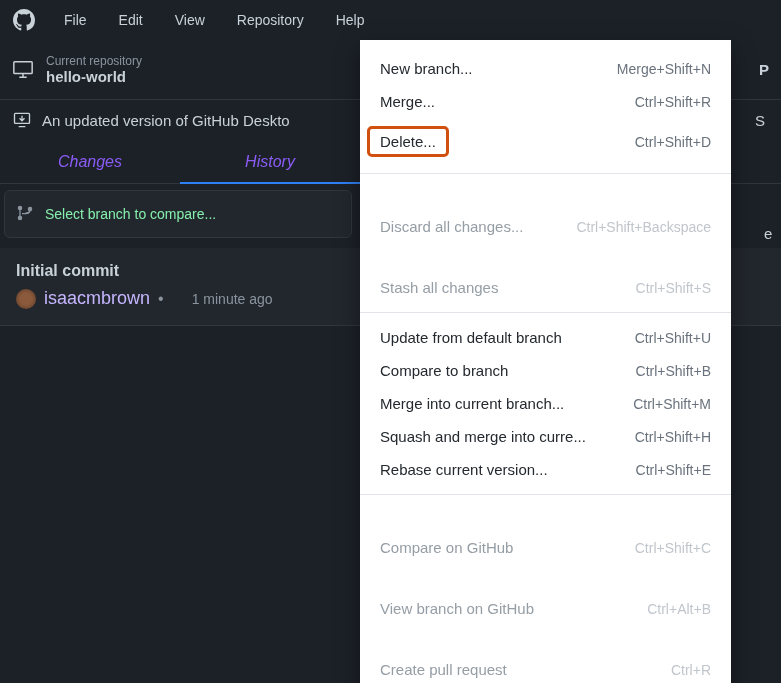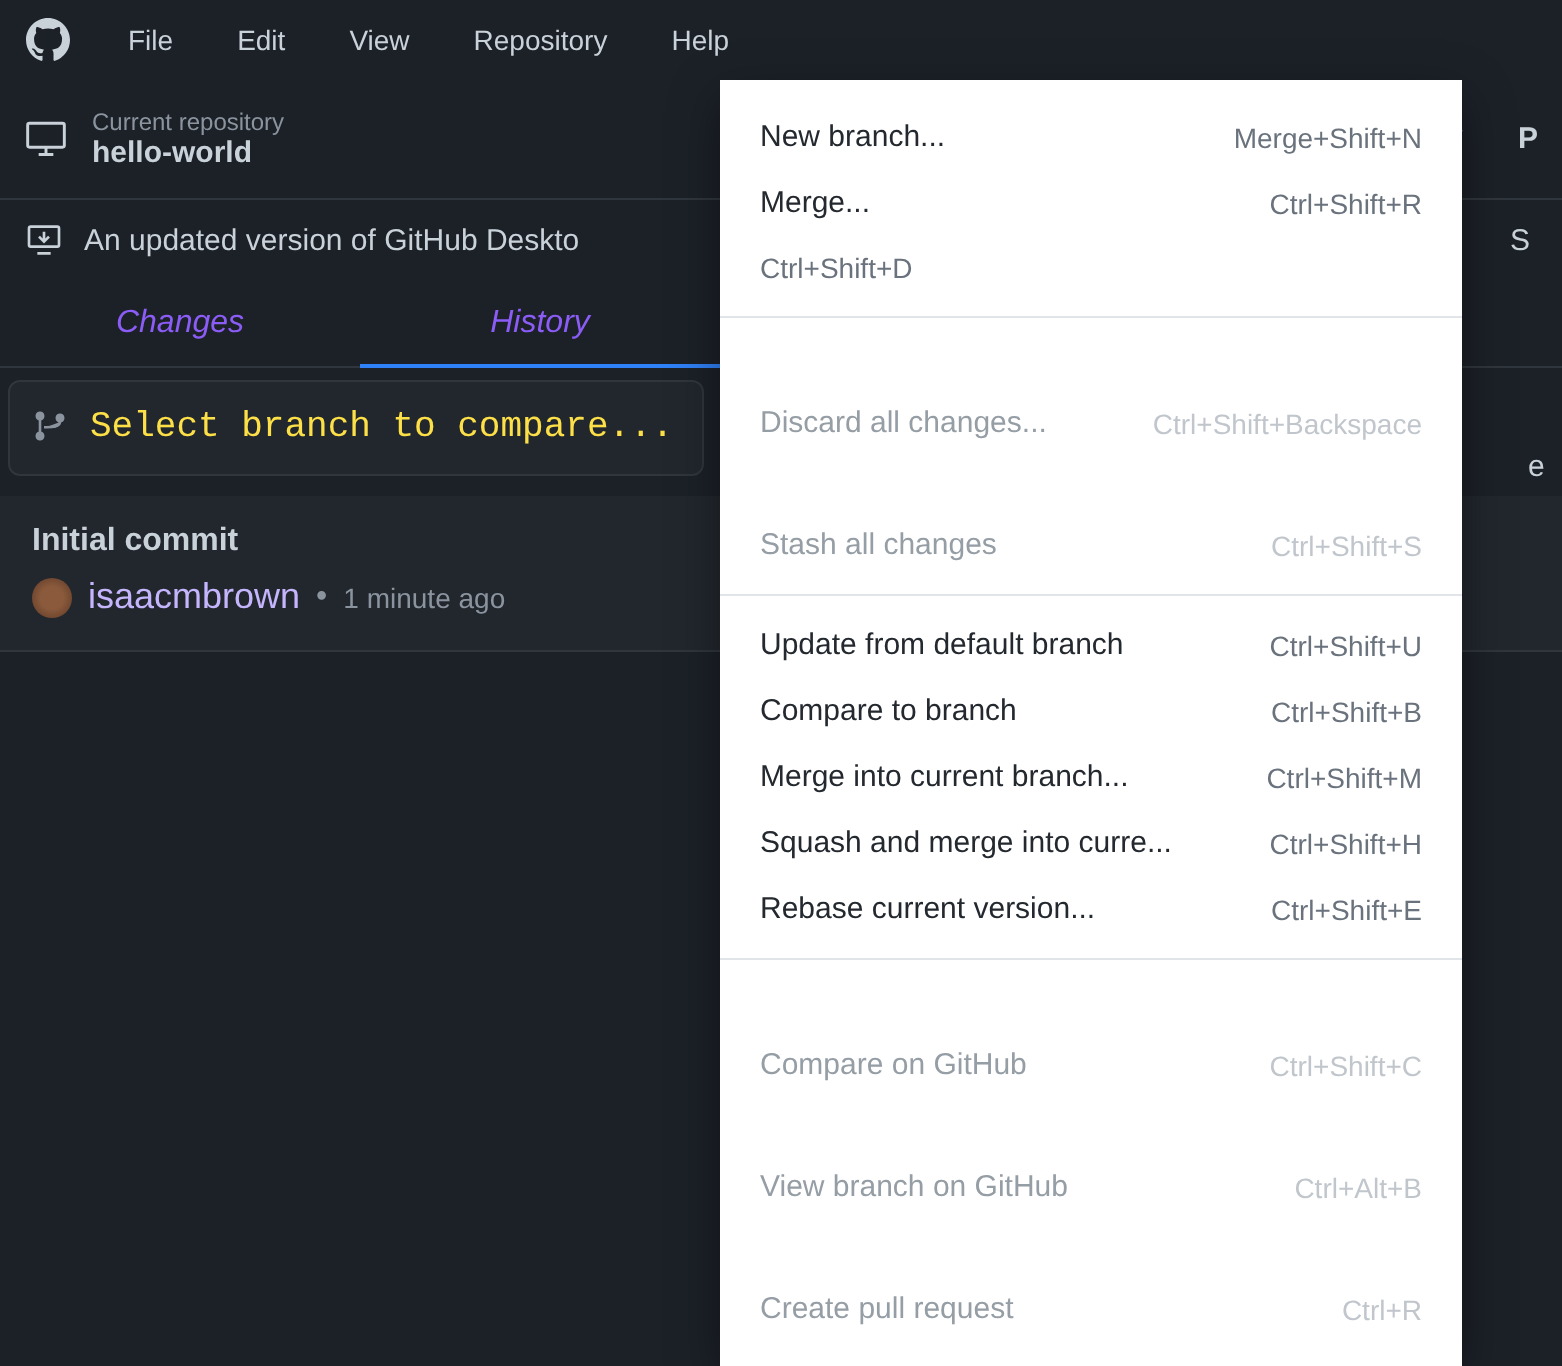--- a/index.html
+++ b/index.html
@@ -22,29 +22,29 @@
     .notice-icon { width: 20px; height: 20px; margin-right: 10px; }
     .notice-text { color: #c9d1d9; font-size: 15px; }
     .notice-right { color: #c9d1d9; font-size: 15px; margin-left: auto; padding-right: 4px; }
     
     .tabs { height: 44px; background: #1c2128; border-bottom: 1px solid #30363d; display: flex; }
     .tab { flex: 0 0 180px; display: flex; align-items: center; justify-content: center; color: #8b5cf6; font-size: 16px; cursor: pointer; position: relative; font-style: italic; }
     .tab.active::after { content: ''; position: absolute; bottom: -1px; left: 0; right: 0; height: 2px; background: #2f81f7; }
     
     .branch-select { height: 48px; background: #22272e; border: 1px solid #30363d; border-radius: 6px; margin: 6px 8px 0 4px; display: flex; align-items: center; padding: 0 12px; width: 348px; }
     .branch-icon { width: 18px; height: 18px; margin-right: 10px; }
-    .branch-placeholder { color: #fde047; font-size: 18px; font-family: Liberation Mono, monospace; }
+    .branch-placeholder { color: #86efac; font-size: 14px; }
     
     .commit { background: #22272e; padding: 14px 16px 16px 16px; margin: 10px 0 0 0; border-bottom: 1px solid #30363d; }
     .commit-title { color: #c9d1d9; font-size: 16px; font-weight: 700; margin-bottom: 8px; }
     .commit-meta { display: flex; align-items: center; gap: 8px; }
     .commit-avatar { width: 20px; height: 20px; border-radius: 50%; background: radial-gradient(circle, #8b5a3c 40%, #5a3825 100%); }
     .commit-author { color: #c4b5fd; font-size: 18px; }
     .commit-dot { color: #8b949e; }
-    .commit-time { color: #8b949e; font-size: 14px; }
+    .commit-time { color: #8b949e; font-size: 14px; margin-left: 20px; }
     
     .dropdown { position: absolute; top: 40px; left: 360px; width: 371px; background: #ffffff; box-shadow: 0 8px 24px rgba(0,0,0,0.4); z-index: 100; padding: 8px 0; }
     .dropdown-group { padding: 4px 0; }
     .dropdown-sep { height: 1px; background: #e1e4e8; margin: 4px 0; }
     .dropdown-item { display: flex; align-items: center; justify-content: space-between; padding: 8px 20px; font-size: 15px; color: #24292f; cursor: pointer; }
     .dropdown-item.disabled { color: #959da5; cursor: default; margin-top: 28px; }
     .dropdown-label { white-space: nowrap; overflow: hidden; text-overflow: ellipsis; max-width: 250px; }
     .dropdown-shortcut { color: #6a737d; font-size: 14px; }
     .dropdown-item.disabled .dropdown-shortcut { color: #c0c6cc; }
     .dropdown-item.highlight .dropdown-label { border: 3px solid #d1500f; border-radius: 5px; padding: 4px 10px; margin-left: -13px; }
@@ -129,20 +129,21 @@
     <div class="dropdown-group">
       <div class="dropdown-item">
         <span class="dropdown-label">New branch...</span>
         <span class="dropdown-shortcut">Merge+Shift+N</span>
       </div>
       <div class="dropdown-item">
         <span class="dropdown-label">Merge...</span>
         <span class="dropdown-shortcut">Ctrl+Shift+R</span>
       </div>
       <div class="dropdown-item highlight">
+        <span class="dropdown-label">Delete...</span>
         <span class="dropdown-shortcut">Ctrl+Shift+D</span>
       </div>
     </div>
     <div class="dropdown-sep"></div>
     <div class="dropdown-group">
       <div class="dropdown-item disabled">
         <span class="dropdown-label">Discard all changes...</span>
         <span class="dropdown-shortcut">Ctrl+Shift+Backspace</span>
       </div>
       <div class="dropdown-item disabled">

